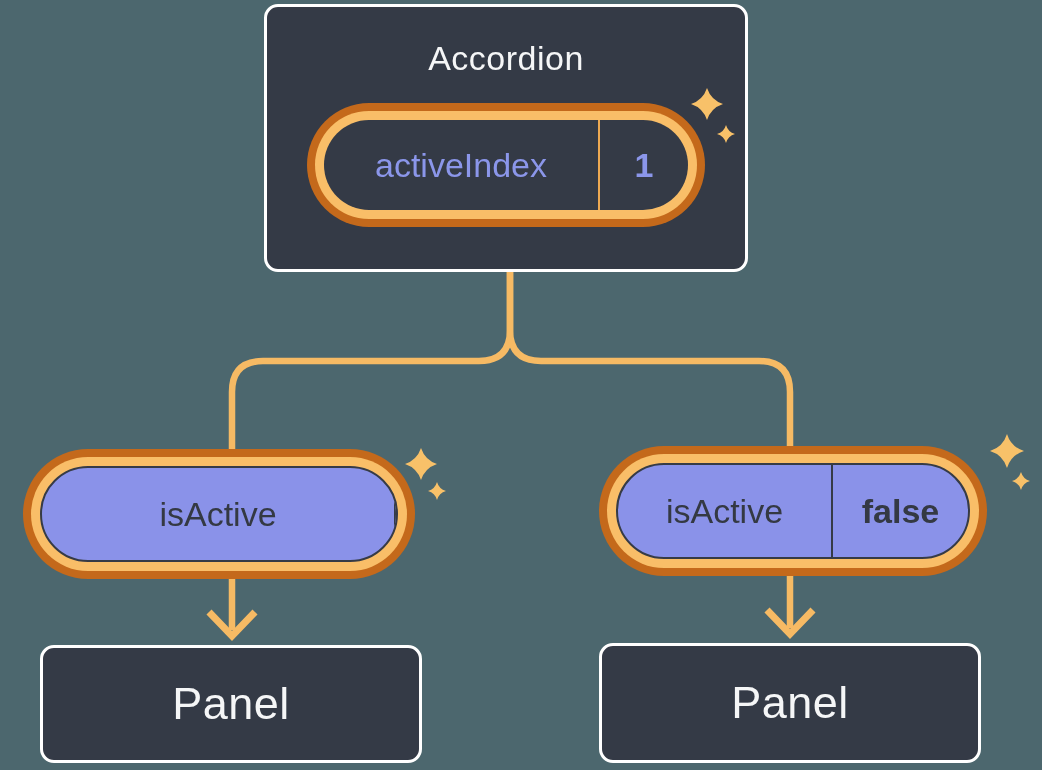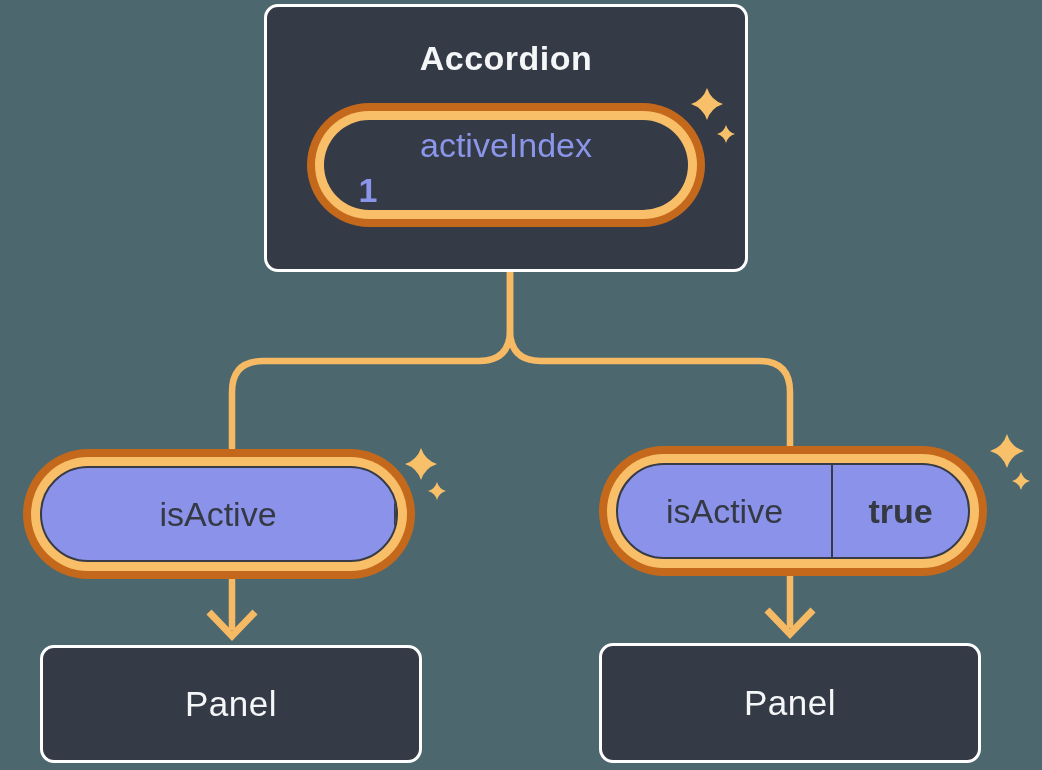--- a/index.html
+++ b/index.html
@@ -21,26 +21,26 @@
     background:var(--node-bg,#343a46);
     border:3px solid var(--node-border,#ffffff);
     border-radius:14px;
     box-sizing:border-box;
     z-index:2;
   }
   .node-title{
     position:absolute;left:0;right:0;top:28px;height:46px;
     display:flex;align-items:center;justify-content:center;
     color:var(--node-text,#f5f6f7);
-    font-size:34px;font-weight:700;letter-spacing:.5px;
+    font-size:34px;font-weight:400;letter-spacing:.5px;
   }
   .panel-node{
     display:flex;align-items:center;justify-content:center;
     color:var(--node-text,#f5f6f7);
-    font-size:35px;letter-spacing:.5px;
+    font-size:45px;letter-spacing:.5px;
   }
 
   
   .pill-outer{
     position:absolute;
     background:var(--ring-outer,#c4691b);
     border-radius:999px;
     padding:8px;
     box-sizing:border-box;
     z-index:3;
@@ -52,21 +52,21 @@
     box-sizing:border-box;
     width:100%;height:100%;
   }
   .pill-inner{
     border-radius:999px;
     width:100%;height:100%;
     box-sizing:border-box;
     display:flex;align-items:stretch;
     overflow:hidden;
   }
-  .pill-inner.navy{ background:var(--node-bg,#343a46);flex-direction:column; }
+  .pill-inner.navy{ background:var(--node-bg,#343a46); }
   .pill-inner.purple{
     background:var(--state-fill,#8a92e9);
     border:2.5px solid var(--divider-dark,#363b46);
   }
   .seg{display:flex;align-items:center;justify-content:center;}
   .seg.grow{flex:1 1 auto;}
   .divider{width:2px;align-self:stretch;}
   .divider.orange{background:var(--divider-orange,#eda952);}
   .divider.dark{background:var(--divider-dark,#363b46);}
   .state-name{font-size:34px;font-weight:400;}
@@ -111,21 +111,21 @@
         <div class="divider dark"></div>
       </div>
     </div>
   </div>
 
   <div class="pill-outer" style="left:599px;top:446px;width:388px;height:130px;">
     <div class="pill-mid">
       <div class="pill-inner purple">
         <div class="seg grow state-name txt-dark">isActive</div>
         <div class="divider dark"></div>
-        <div class="seg state-value txt-dark" style="width:135px;">true</div>
+        <div class="seg state-value txt-dark" style="width:135px;">false</div>
       </div>
     </div>
   </div>
 
   <div class="node panel-node" style="left:40px;top:645px;width:382px;height:118px;">
     <span>Panel</span>
   </div>
   <div class="node panel-node" style="left:599px;top:643px;width:382px;height:120px;">
     <span>Panel</span>
   </div>

